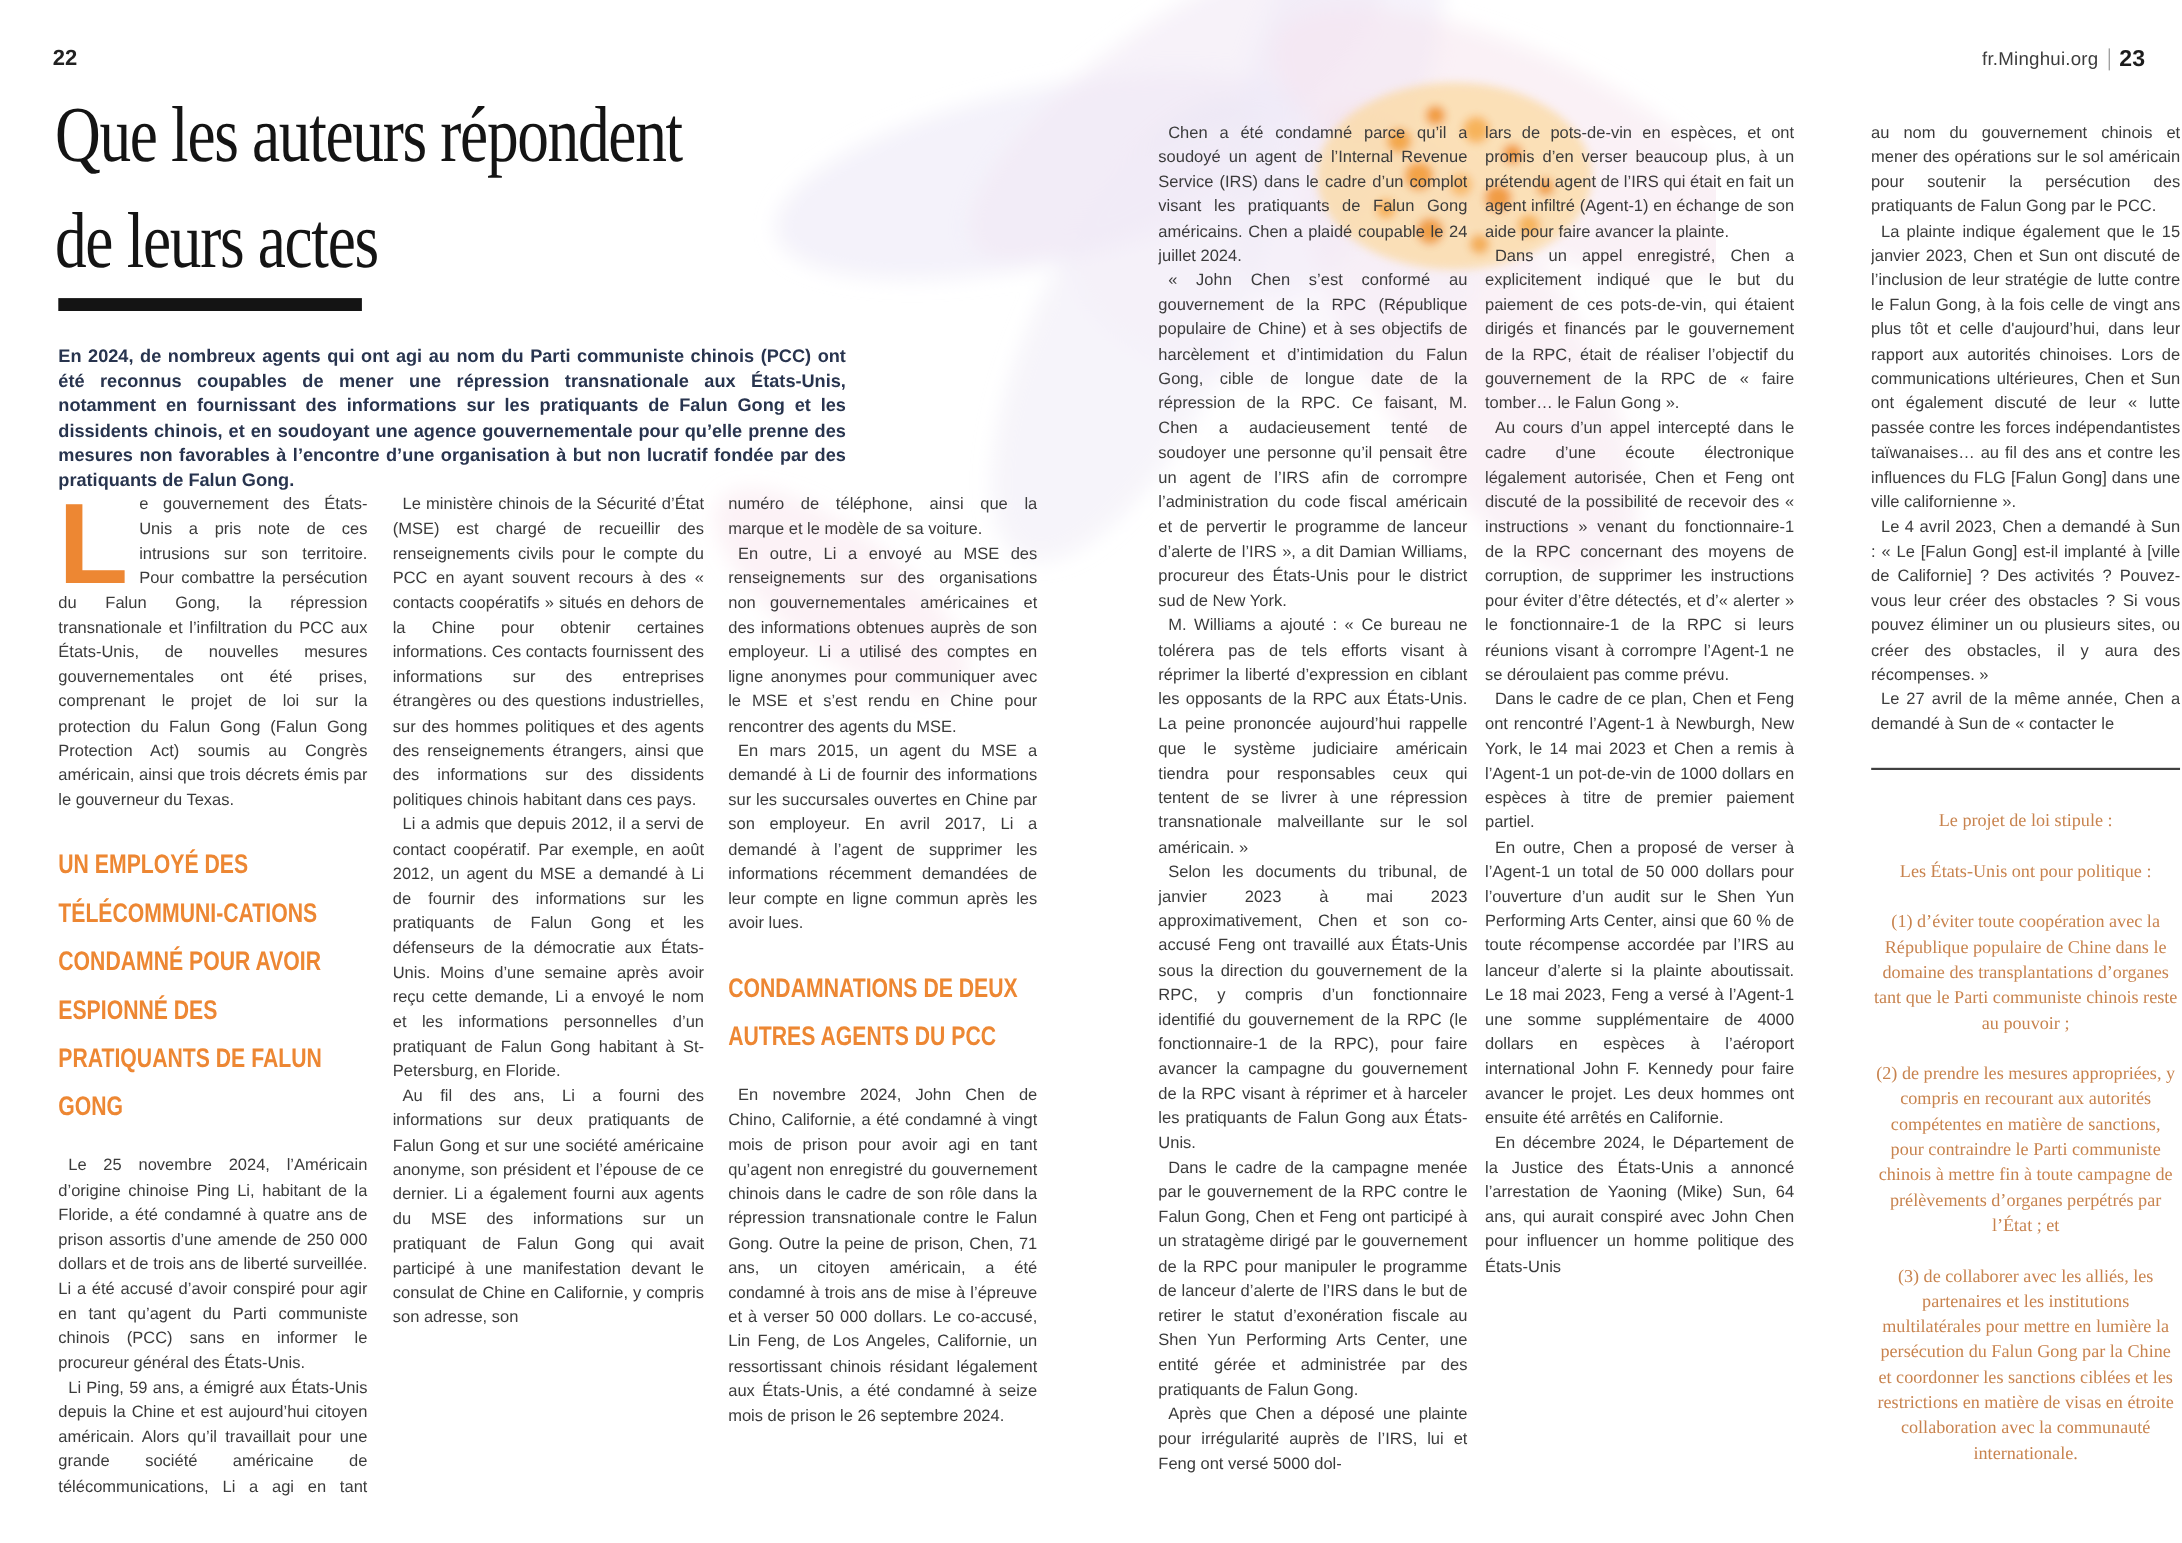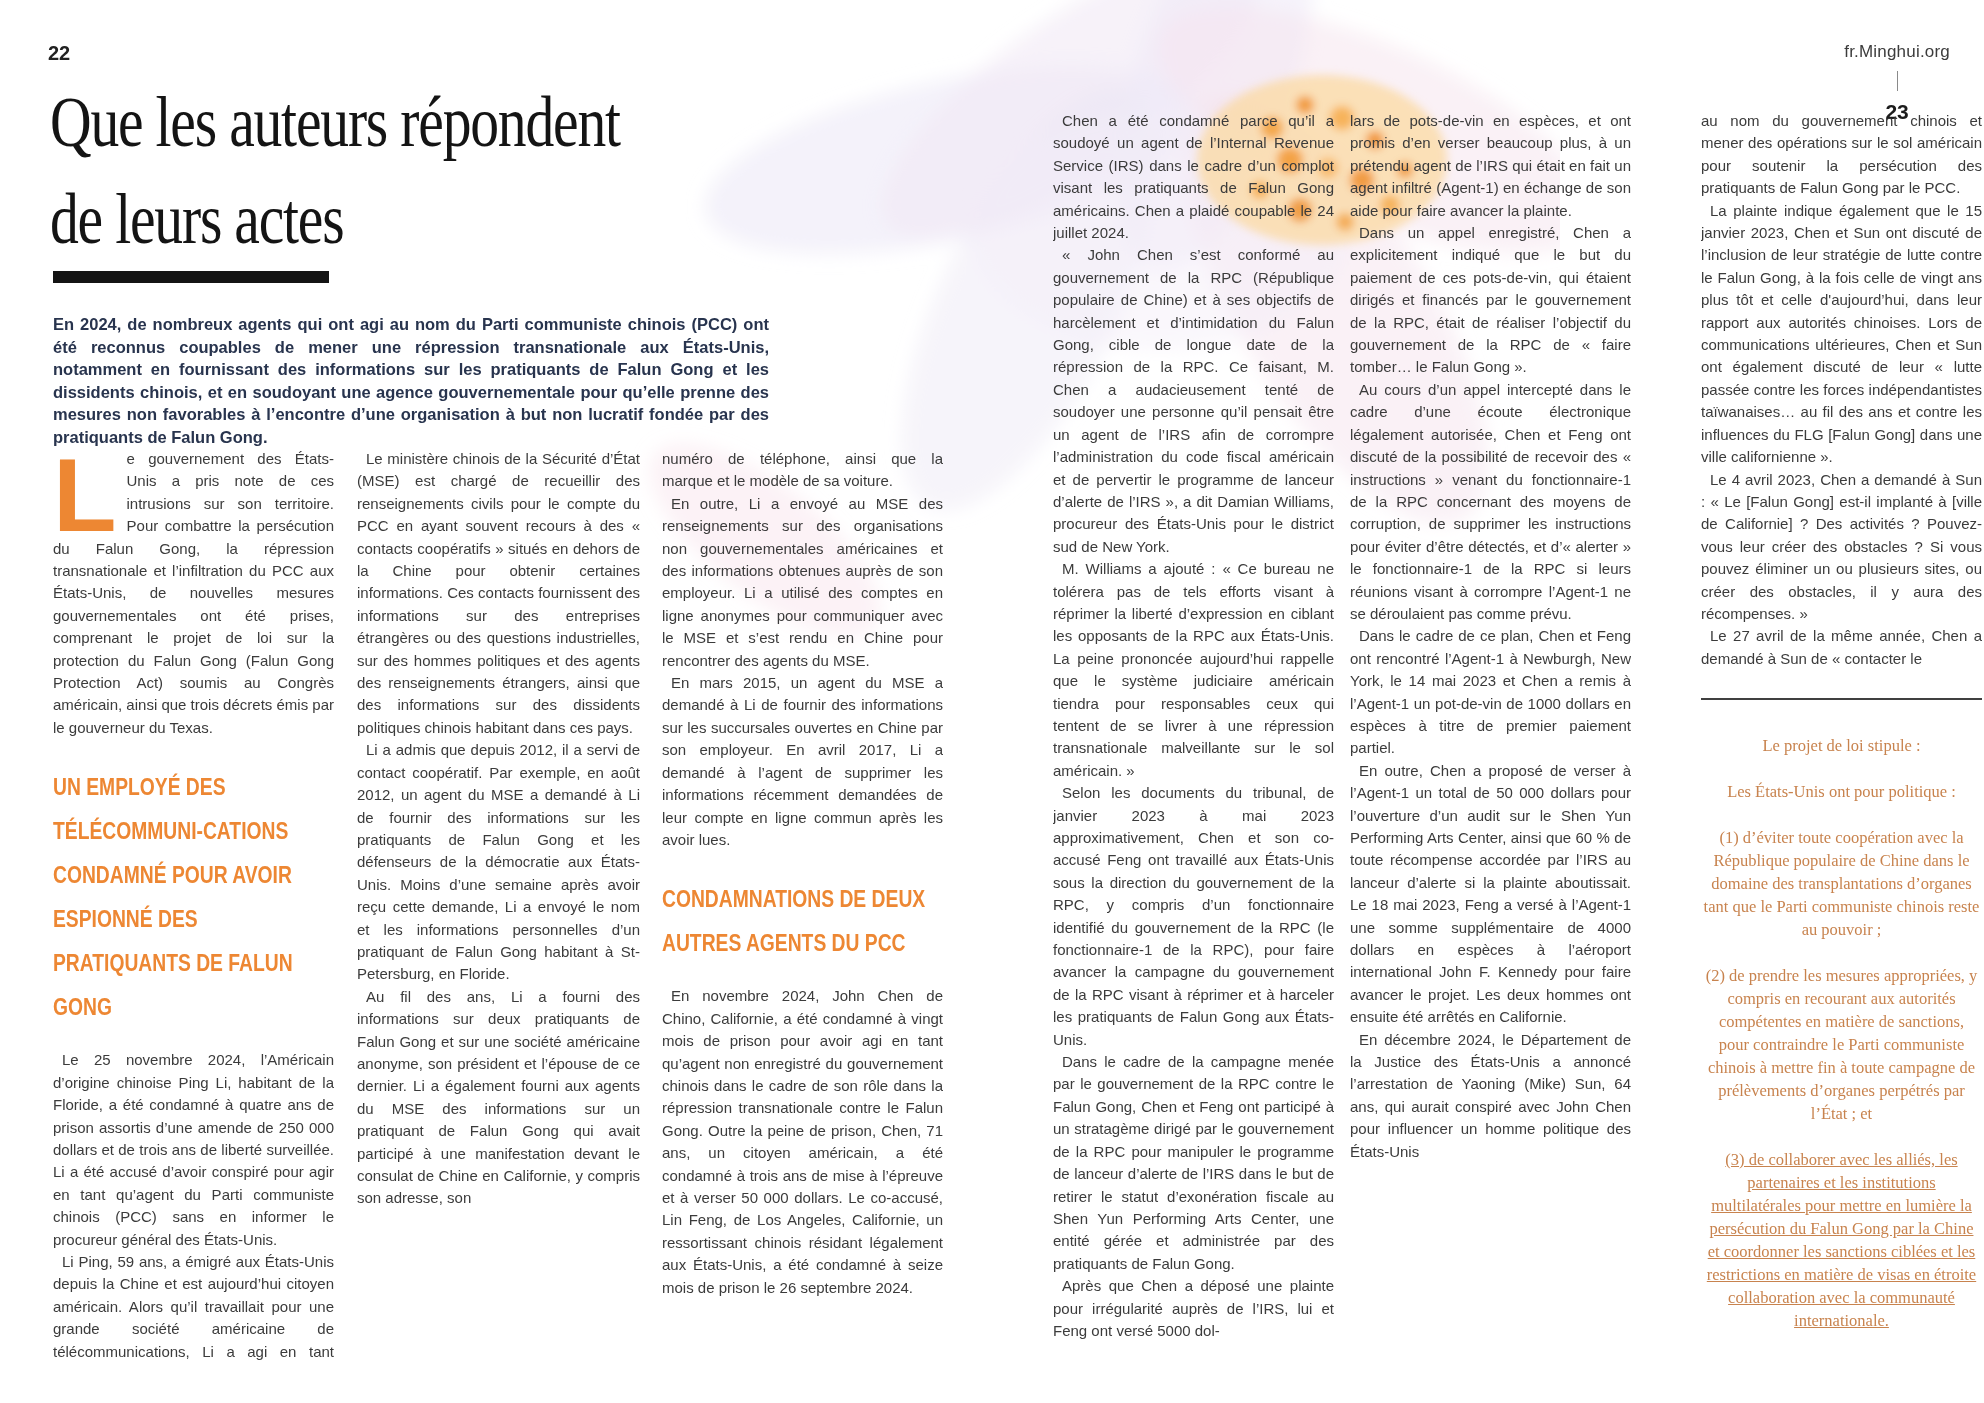--- a/index.html
+++ b/index.html
@@ -4,21 +4,21 @@
 <style>
   html,body { margin:0; padding:0; background:#e8e8e8; }
   .page {
     position:relative; width:1984px; height:1403px; background:#ffffff;
     overflow:hidden; font-family:"Liberation Sans", sans-serif;
     margin:0 auto;
   }
   .lotus { position:absolute; left:600px; top:0; z-index:0; pointer-events:none; }
 
   .pg-num-left { position:absolute; left:48px; top:42px; font-size:20px; font-weight:bold; color:#222; z-index:2; }
-  .hdr-right { position:absolute; top:42px; right:34px; display:flex; align-items:center; gap:9px; z-index:2;flex-direction:column; }
+  .hdr-right { position:absolute; top:42px; right:34px; display:flex; align-items:center; gap:9px; z-index:2; }
   .hdr-site { font-size:17px; color:#3c3c3c; letter-spacing:0.2px; }
   .hdr-div { width:1px; height:20px; background:#8a8a8a; }
   .hdr-num { font-size:21px; font-weight:bold; color:#1c1c1c; }
 
   .title {
     position:absolute; left:50px; top:74px; z-index:2;
     font-family:"Liberation Serif", serif; font-weight:500;
     font-size:72px; line-height:97px; color:#141414; letter-spacing:-1.5px;
     transform:scaleX(0.8); transform-origin:0 0; white-space:nowrap;
   }
@@ -54,21 +54,21 @@
     text-align:left; letter-spacing:0;
   }
 
   .sb {
     margin-top:28px; border-top:2px solid #404040; border-bottom:4px solid #E8802F;
     padding:34px 2px 30px; text-align:center;
     font-family:"Liberation Serif", serif; font-size:16.5px; line-height:23px;
     color:#C8834E;
   }
   .sb p { margin:0 0 23px; text-indent:0; }
-  .sb p:last-child { margin-bottom:16px;text-decoration:underline; }
+  .sb p:last-child { margin-bottom:16px; }
 </style>
 </head>
 <body>
 
 <div class="page">
 
   <svg class="lotus" width="960" height="700" viewBox="0 0 960 700">
     <defs>
       <filter id="b1" x="-40%" y="-40%" width="180%" height="180%">
           <feGaussianBlur stdDeviation="9"></feGaussianBlur>

